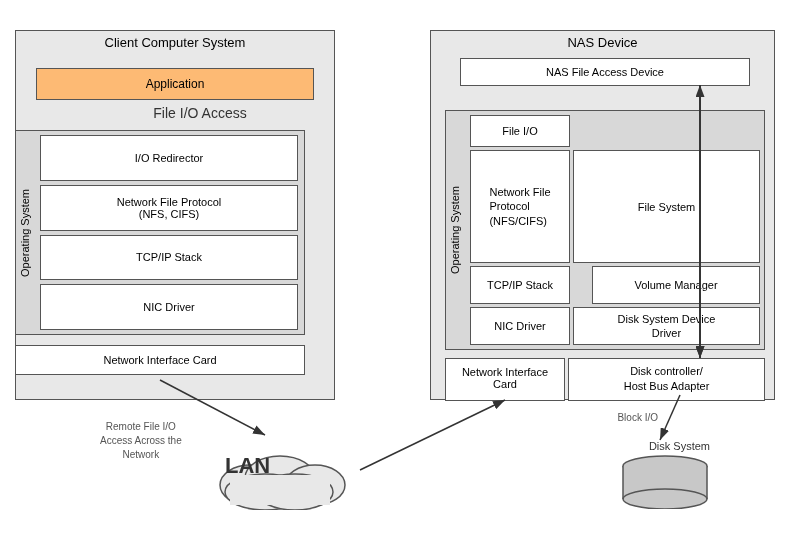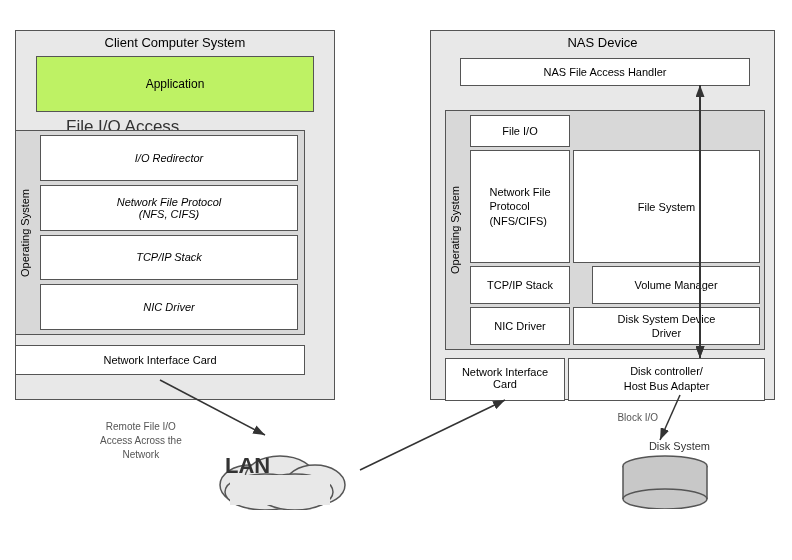--- a/index.html
+++ b/index.html
@@ -32,31 +32,32 @@
     }
 
     .client-title {
       text-align: center;
       font-size: 13px;
       padding: 4px 0 6px;
       font-weight: normal;
     }
 
     .app-box {
-      margin: 0 20px 0 20px;
-      border: 1.5px solid #555;
-      background: #bef264;
-      text-align: center;
-      padding: 20px 4px;
+      margin: 12px 20px 0 20px;
+      border: 1.5px solid #555;
+      background: #fdba74;
+      text-align: center;
+      padding: 8px 4px;
       font-size: 12px;
     }
 
     .file-io-label {
+      text-align: center;
       padding: 5px 0 3px 50px;
-      font-size: 17px;
+      font-size: 14px;
       color: #333;
     }
 
     
     .os-section {
       position: absolute;
       left: 15px;
       top: 130px;
       width: 290px;
       height: 205px;
@@ -75,21 +76,20 @@
       flex-shrink: 0;
       width: 22px;
     }
 
     .os-inner {
       flex: 1;
       display: flex;
       flex-direction: column;
       padding: 4px 6px 4px 2px;
       gap: 4px;
-      font-style: italic;
     }
 
     .os-inner-box {
       border: 1.5px solid #555;
       background: #fff;
       text-align: center;
       padding: 5px 4px;
       font-size: 11px;
       flex: 1;
       display: flex;
@@ -402,21 +402,21 @@
       <div class="os-inner-box">NIC Driver</div>
     </div>
   </div>
 
   <div class="nic-box-client">Network Interface Card</div>
 
   <div class="nas-system">
     <div class="nas-title">NAS Device</div>
   </div>
 
-  <div class="nas-handler-box">NAS File Access Handler</div>
+  <div class="nas-handler-box">NAS File Access Device</div>
 
   <div class="nas-os-section">
     <div class="nas-os-label">Operating System</div>
     <div class="nas-os-inner">
 
       <div class="nas-file-io-row">
         <div class="nas-file-io-box">File I/O</div>
         <div style="flex:1;"></div>
       </div>
 

